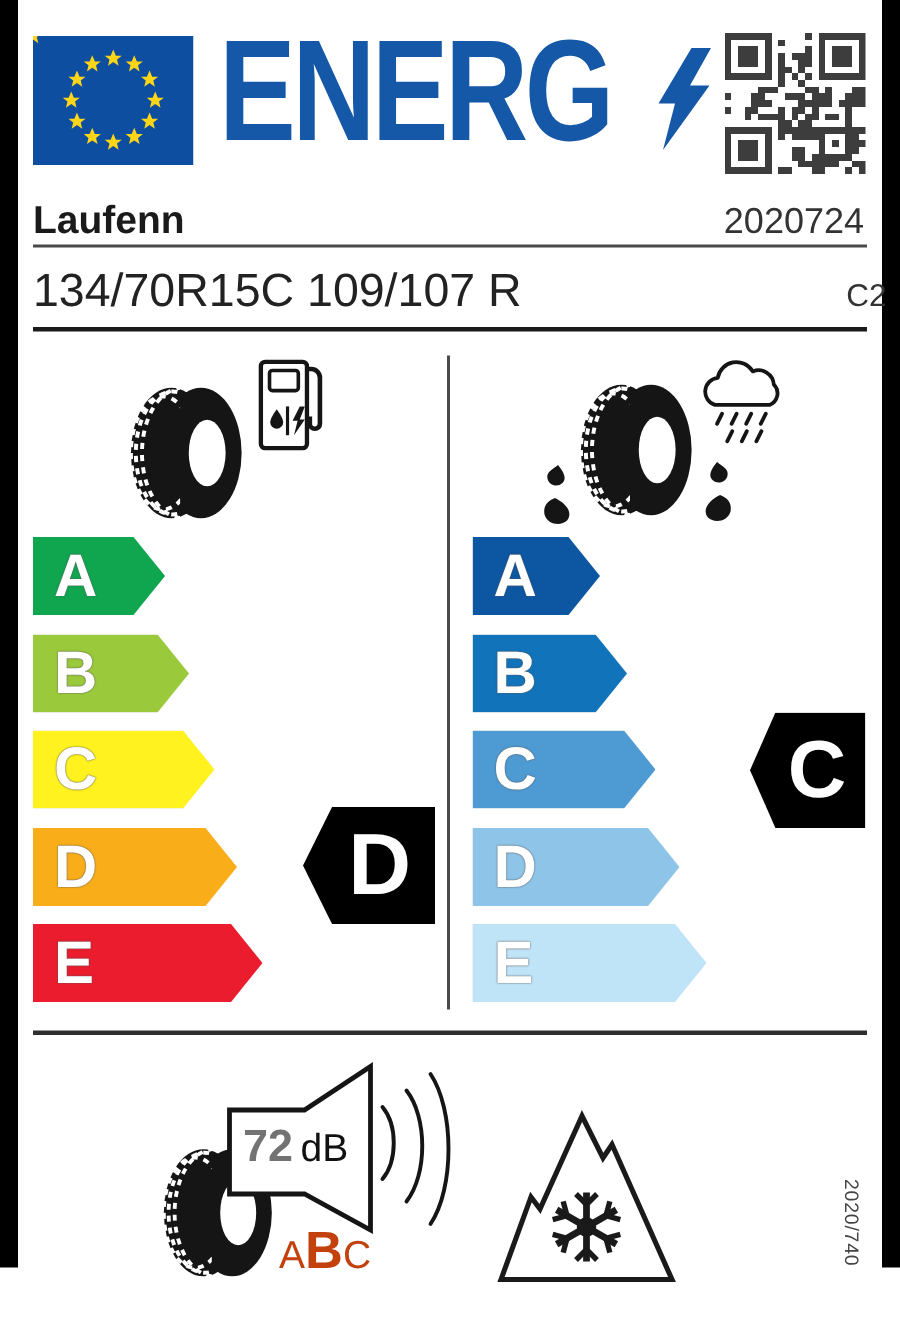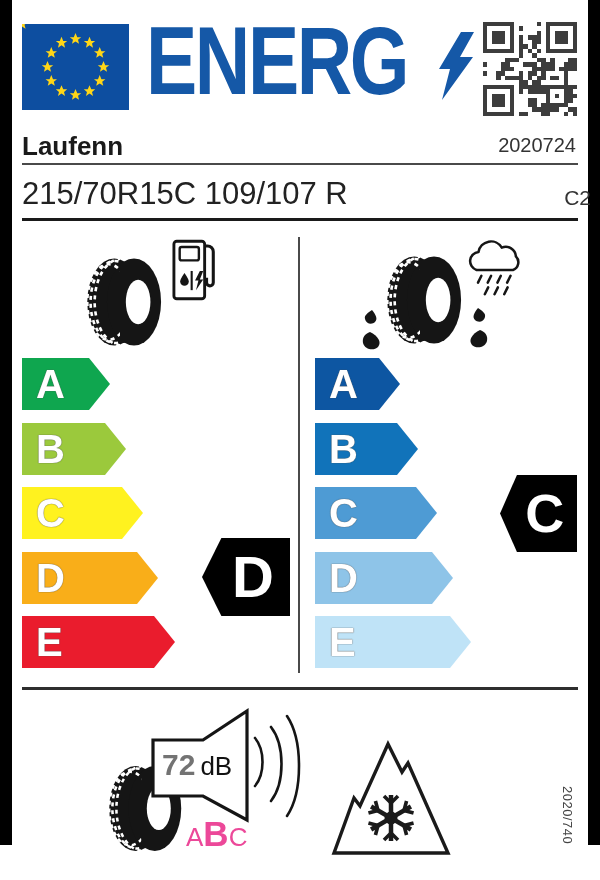--- a/index.html
+++ b/index.html
@@ -14,21 +14,21 @@
   
   .energ-text{position:absolute;left:146px;top:13px;font-size:96px;line-height:96px;
     font-weight:bold;color:#1558A7;letter-spacing:-3px;transform:scaleX(0.80);
     transform-origin:left top;white-space:nowrap;}
   .flag-svg{position:absolute;left:22px;top:24px;}
   .bolt-svg{position:absolute;left:437px;top:32px;}
   .qr-svg{position:absolute;left:483px;top:22px;}
 
   
   .brand{position:absolute;left:22px;top:131px;font-size:26px;font-weight:bold;color:#1a1a1a;}
-  .code{position:absolute;right:24px;top:134px;font-size:20px;color:#333;}
+  .code{position:absolute;right:24px;top:134px;font-size:24px;color:#333;}
   .hr1{position:absolute;left:22px;top:163px;width:556px;height:2px;background:#4a4a4a;}
   .size{position:absolute;left:22px;top:176px;font-size:31px;color:#222;}
   .tclass{position:absolute;right:9px;top:186px;font-size:21px;color:#333;}
   .hr2{position:absolute;left:22px;top:218px;width:556px;height:3px;background:#1a1a1a;}
 
   
   .v-divider{position:absolute;left:298px;top:237px;width:2px;height:436px;background:#4a4a4a;}
   .hr3{position:absolute;left:22px;top:687px;width:556px;height:3px;background:#2e2e2e;}
 
   .arrow{position:absolute;height:52px;
@@ -53,21 +53,21 @@
     color:#fff;font-weight:bold;}
   .fuel-badge{left:202px;top:538px;width:88px;height:78px;}
   .fuel-badge span{font-size:58px;line-height:78px;}
   .wet-badge{left:500px;top:475px;width:77px;height:77px;}
   .wet-badge span{font-size:54px;line-height:77px;}
 
   
   .noise-text{position:absolute;left:162px;top:748px;white-space:nowrap;}
   .noise-text .val{font-size:30px;font-weight:bold;color:#737373;}
   .noise-text .unit{font-size:26px;color:#111;margin-left:5px;}
-  .abc{position:absolute;left:186px;top:814px;white-space:nowrap;color:#ec4899;}
+  .abc{position:absolute;left:186px;top:814px;white-space:nowrap;color:#c2410c;}
   .abc .l{font-size:26px;vertical-align:baseline;}
   .abc .b{font-size:35px;font-weight:bold;vertical-align:baseline;}
   .regulation{position:absolute;left:560px;top:786px;writing-mode:vertical-rl;
     font-size:13px;letter-spacing:0.5px;color:#444;}
 </style>
 </head>
 <body>
 
 <div>
 
@@ -235,21 +235,21 @@
       <rect x="16" y="2" width="3" height="3" fill="#3d3d3d"></rect>
       <rect x="0" y="14" width="7" height="7" fill="#3d3d3d"></rect>
       <rect x="1" y="15" width="5" height="5" fill="#fff"></rect>
       <rect x="2" y="16" width="3" height="3" fill="#3d3d3d"></rect>
     </svg>
 
   <div class="brand">Laufenn</div>
   <div class="code">2020724</div>
   <div class="hr1"></div>
 
-  <div class="size">215/70R15C 109/107 R</div>
+  <div class="size">134/70R15C 109/107 R</div>
   <div class="tclass">C2</div>
   <div class="hr2"></div>
 
   <svg class="abs" style="left:84px;top:255px" width="82" height="94" viewBox="0 0 100 112">
     <use href="#tireglyph"></use>
   </svg>
 
   <svg class="abs" style="left:172px;top:236px" width="48" height="68" viewBox="0 0 50 70">
     <g stroke="#151515" fill="#fff" stroke-width="3">
       <path d="M33,10 h4 a6,6 0 0 1 6,6 v32 a3.5,3.5 0 0 1 -7,0 v-5" fill="none" stroke-width="3.2"></path>

